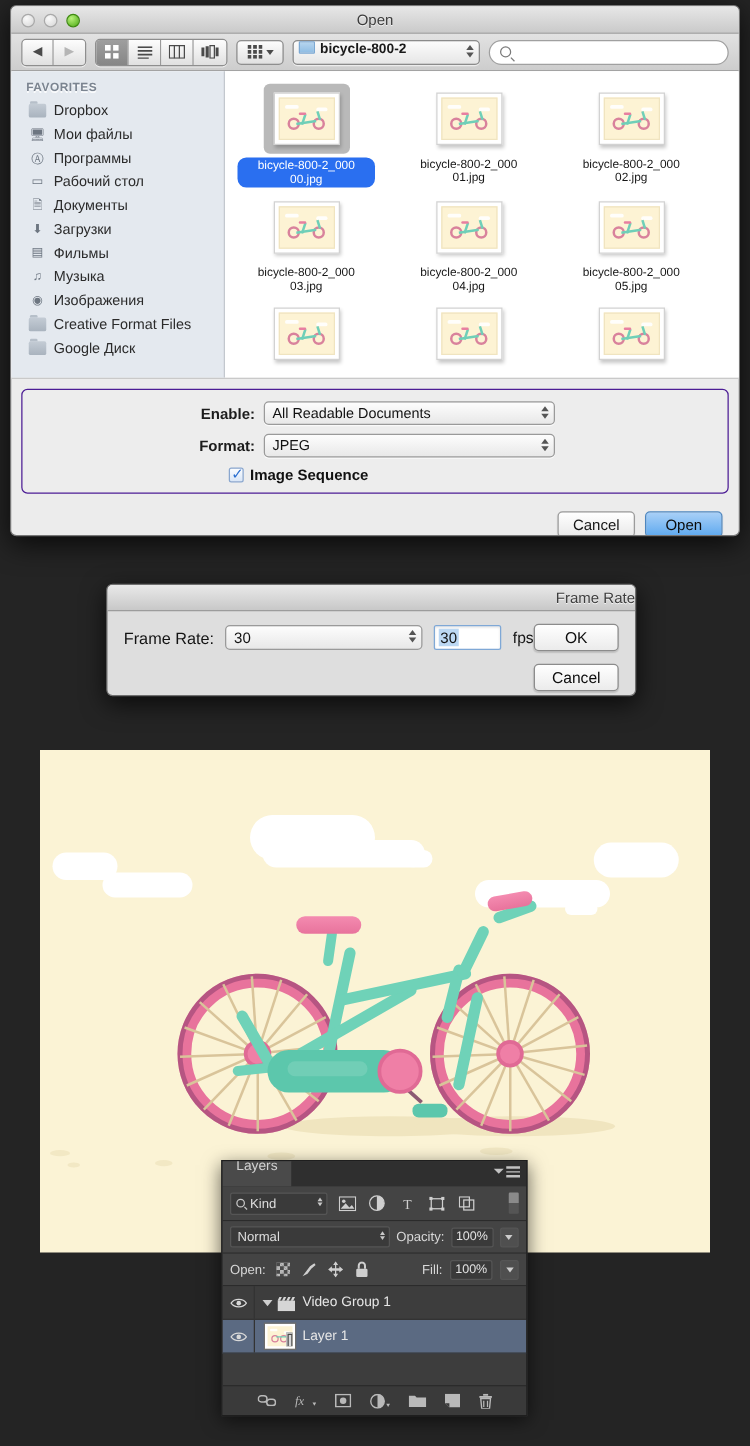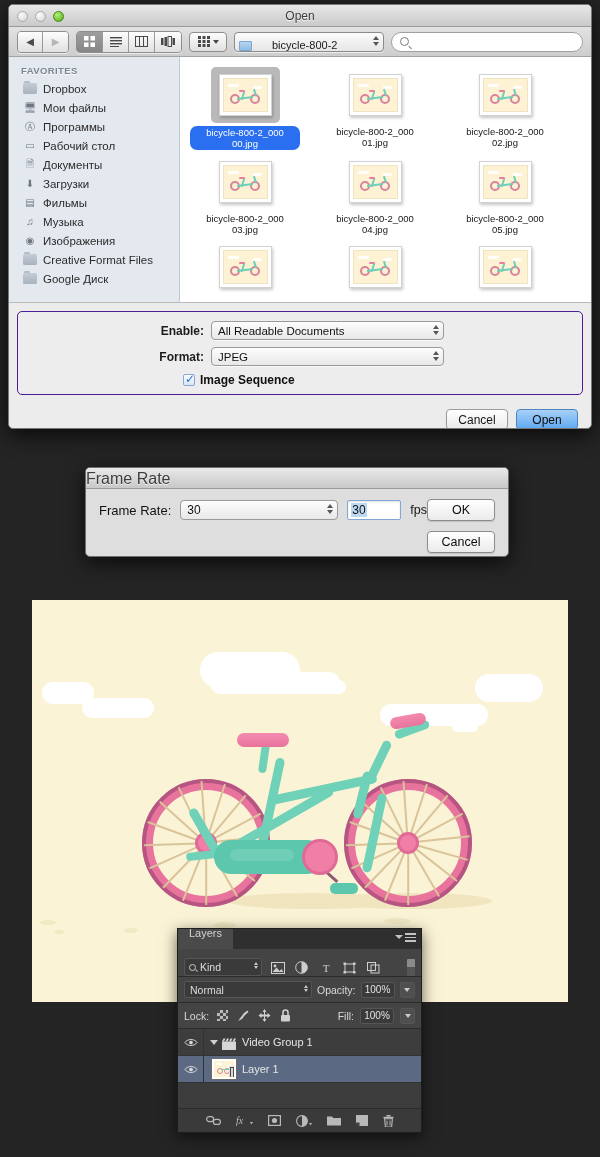--- a/index.html
+++ b/index.html
@@ -53,23 +53,24 @@
   .seg.disabled { color: #b5b5b5; }
   .nav-group .seg { width: 25px; }
 
   .arrange { display: flex; align-items:center; gap:3px; width:38px; height:20px;
     border:1px solid #8e8e8e; border-radius:4px; background: linear-gradient(to bottom,#fdfdfd,#e0e0e0);
     justify-content:center; }
 
   .path-popup {
     flex: 0 0 150px; height: 20px; border: 1px solid #8b8b8b; border-radius: 4px;
     background: linear-gradient(to bottom,#fcfcfc,#e6e6e6);
-    display: flex; align-items: flex-end; padding: 0 4px; gap: 20px;
+    display: flex; align-items: flex-start; padding: 0 4px; gap: 4px;
     position: relative; font-size: 11px; color: #1a1a1a;
     box-shadow: 0 1px 0 rgba(255,255,255,.6);
+    font-weight: bold;
   }
   .folder-ico { width: 13px; height: 10px; border-radius: 1px 1px 1px 1px;
     background: linear-gradient(to bottom,#b5d4ee,#8fbde4); border:1px solid #7ba8d3; flex:none; }
   .stepper { position:absolute; right:4px; top:3px; display:flex; flex-direction:column; gap:2px; }
   .stepper i { display:block; width:0; height:0; border-left:3px solid transparent; border-right:3px solid transparent; }
   .stepper i.up { border-bottom:4px solid #555; }
   .stepper i.dn { border-top:4px solid #555; }
 
   .searchbox {
     flex: 1; height: 20px; border: 1px solid #a0a0a0; border-radius: 10px;
@@ -152,22 +153,22 @@
     border-color:#4d86bf; color:#0b0b0b;
   }
 
   
   .fr-dialog {
     position:absolute; left:85px; top:467px; width:424px; height:90px;
     background:#dedede; border:1px solid #6f6f6f; border-radius:5px;
     box-shadow: 0 6px 20px rgba(0,0,0,.7); overflow:hidden;
   }
   .fr-title { height:21px; background: linear-gradient(to bottom,#e9e9e9,#c8c8c8);
-    border-bottom:1px solid #9c9c9c; text-align:left; line-height:21px;
-    font-size:16px; color:#3d3d3d; text-shadow:0 1px 0 rgba(255,255,255,.8);}
+    border-bottom:1px solid #9c9c9c; text-align:right; line-height:21px;
+    font-size:12px; color:#3d3d3d; text-shadow:0 1px 0 rgba(255,255,255,.8);}
   .fr-body { padding: 11px 13px 0 13px; position:relative; }
   .fr-row { display:flex; align-items:center; gap:9px; }
   .fr-label { font-size:13px; color:#131313; }
   .fr-combo { width:158px; height:20px; border:1px solid #9a9a9a; border-radius:4px;
     background: linear-gradient(to bottom,#fdfdfd,#e8e8e8); display:flex; align-items:center;
     padding:0 6px; font-size:12px; color:#111; position:relative; }
   .fr-input { width:54px; height:20px; border:1px solid #7fa8d6; border-radius:2px;
     background:#fff; display:flex; align-items:center; padding:0 3px; font-size:12px;
     box-shadow: inset 0 1px 2px rgba(0,0,0,.12); }
   .fr-input span { background:#bcd8f3; color:#111; padding:0 1px; }
@@ -227,21 +228,21 @@
   }
   .lp-tabs { height:20px; background:#2f2f2f; display:flex; align-items:flex-end; position:relative; }
   .lp-tab { height:19px; padding:16px 11px; background:#4a4a4a; color:#d2d2d2; font-size:11px;
     display:flex; align-items:center; border-top-left-radius:2px; border-top-right-radius:2px; }
   .lp-menu { position:absolute; right:5px; top:4px; display:flex; align-items:center; gap:2px; }
   .lp-menu .tri { width:0;height:0;border-left:4px solid transparent;border-right:4px solid transparent;
     border-top:4px solid #c2c2c2; }
   .lp-menu .bars { display:flex; flex-direction:column; gap:2px; }
   .lp-menu .bars i { display:block; width:11px; height:1.6px; background:#c2c2c2; }
 
-  .lp-filter { height:28px; background:#444; display:flex; align-items:flex-end; padding:0 6px; gap:7px;
+  .lp-filter { height:28px; background:#444; display:flex; align-items:center; padding:0 6px; gap:7px;
     border-bottom:1px solid #2b2b2b; }
   .kind-sel { width:78px; height:18px; background:#3a3a3a; border:1px solid #555; border-radius:2px;
     display:flex; align-items:center; gap:4px; padding:0 4px; color:#ddd; font-size:10.5px; position:relative;}
   .kind-sel .mag2 { width:7px;height:7px;border:1.3px solid #c9c9c9;border-radius:50%;position:relative;flex:none;}
   .kind-sel .mag2::after{content:'';position:absolute;right:-3px;bottom:-2px;width:3px;height:1.3px;background:#c9c9c9;transform:rotate(45deg);}
   .mini-step { position:absolute; right:3px; top:3px; display:flex; flex-direction:column; gap:1px;}
   .mini-step i{display:block;width:0;height:0;border-left:2.5px solid transparent;border-right:2.5px solid transparent;}
   .mini-step i.up{border-bottom:3px solid #c9c9c9;} .mini-step i.dn{border-top:3px solid #c9c9c9;}
   .filt-ico { width:17px;height:17px;display:flex;align-items:center;justify-content:center;color:#cfcfcf;font-size:11px;}
   .togglebar { width:8px;height:17px;background:linear-gradient(to bottom,#8a8a8a 50%,#555 50%);border-radius:1px;margin-left:auto;}
@@ -818,21 +819,21 @@
           </span>
       </div>
       <span class="lp-lab">Opacity:</span>
       <span class="numfield">100%</span>
       <span class="dropbtn">
           <i></i>
         </span>
     </div>
 
     <div class="lp-lock">
-      <span class="lp-lab">Lock:</span>
+      <span class="lp-lab">Open:</span>
       <span class="lock-ico">
           <span class="checker"></span>
         </span>
       <span class="lock-ico">
         <svg width="13" height="12" viewBox="0 0 13 12">
             <path d="M1 11 L4 7 L7 3 L10.5 0.5 L11.5 2 L8 5 L5 9 Z" fill="#cfcfcf"></path>
           </svg>
         </span>
       <span class="lock-ico">
         <svg width="13" height="13" viewBox="0 0 13 13">

